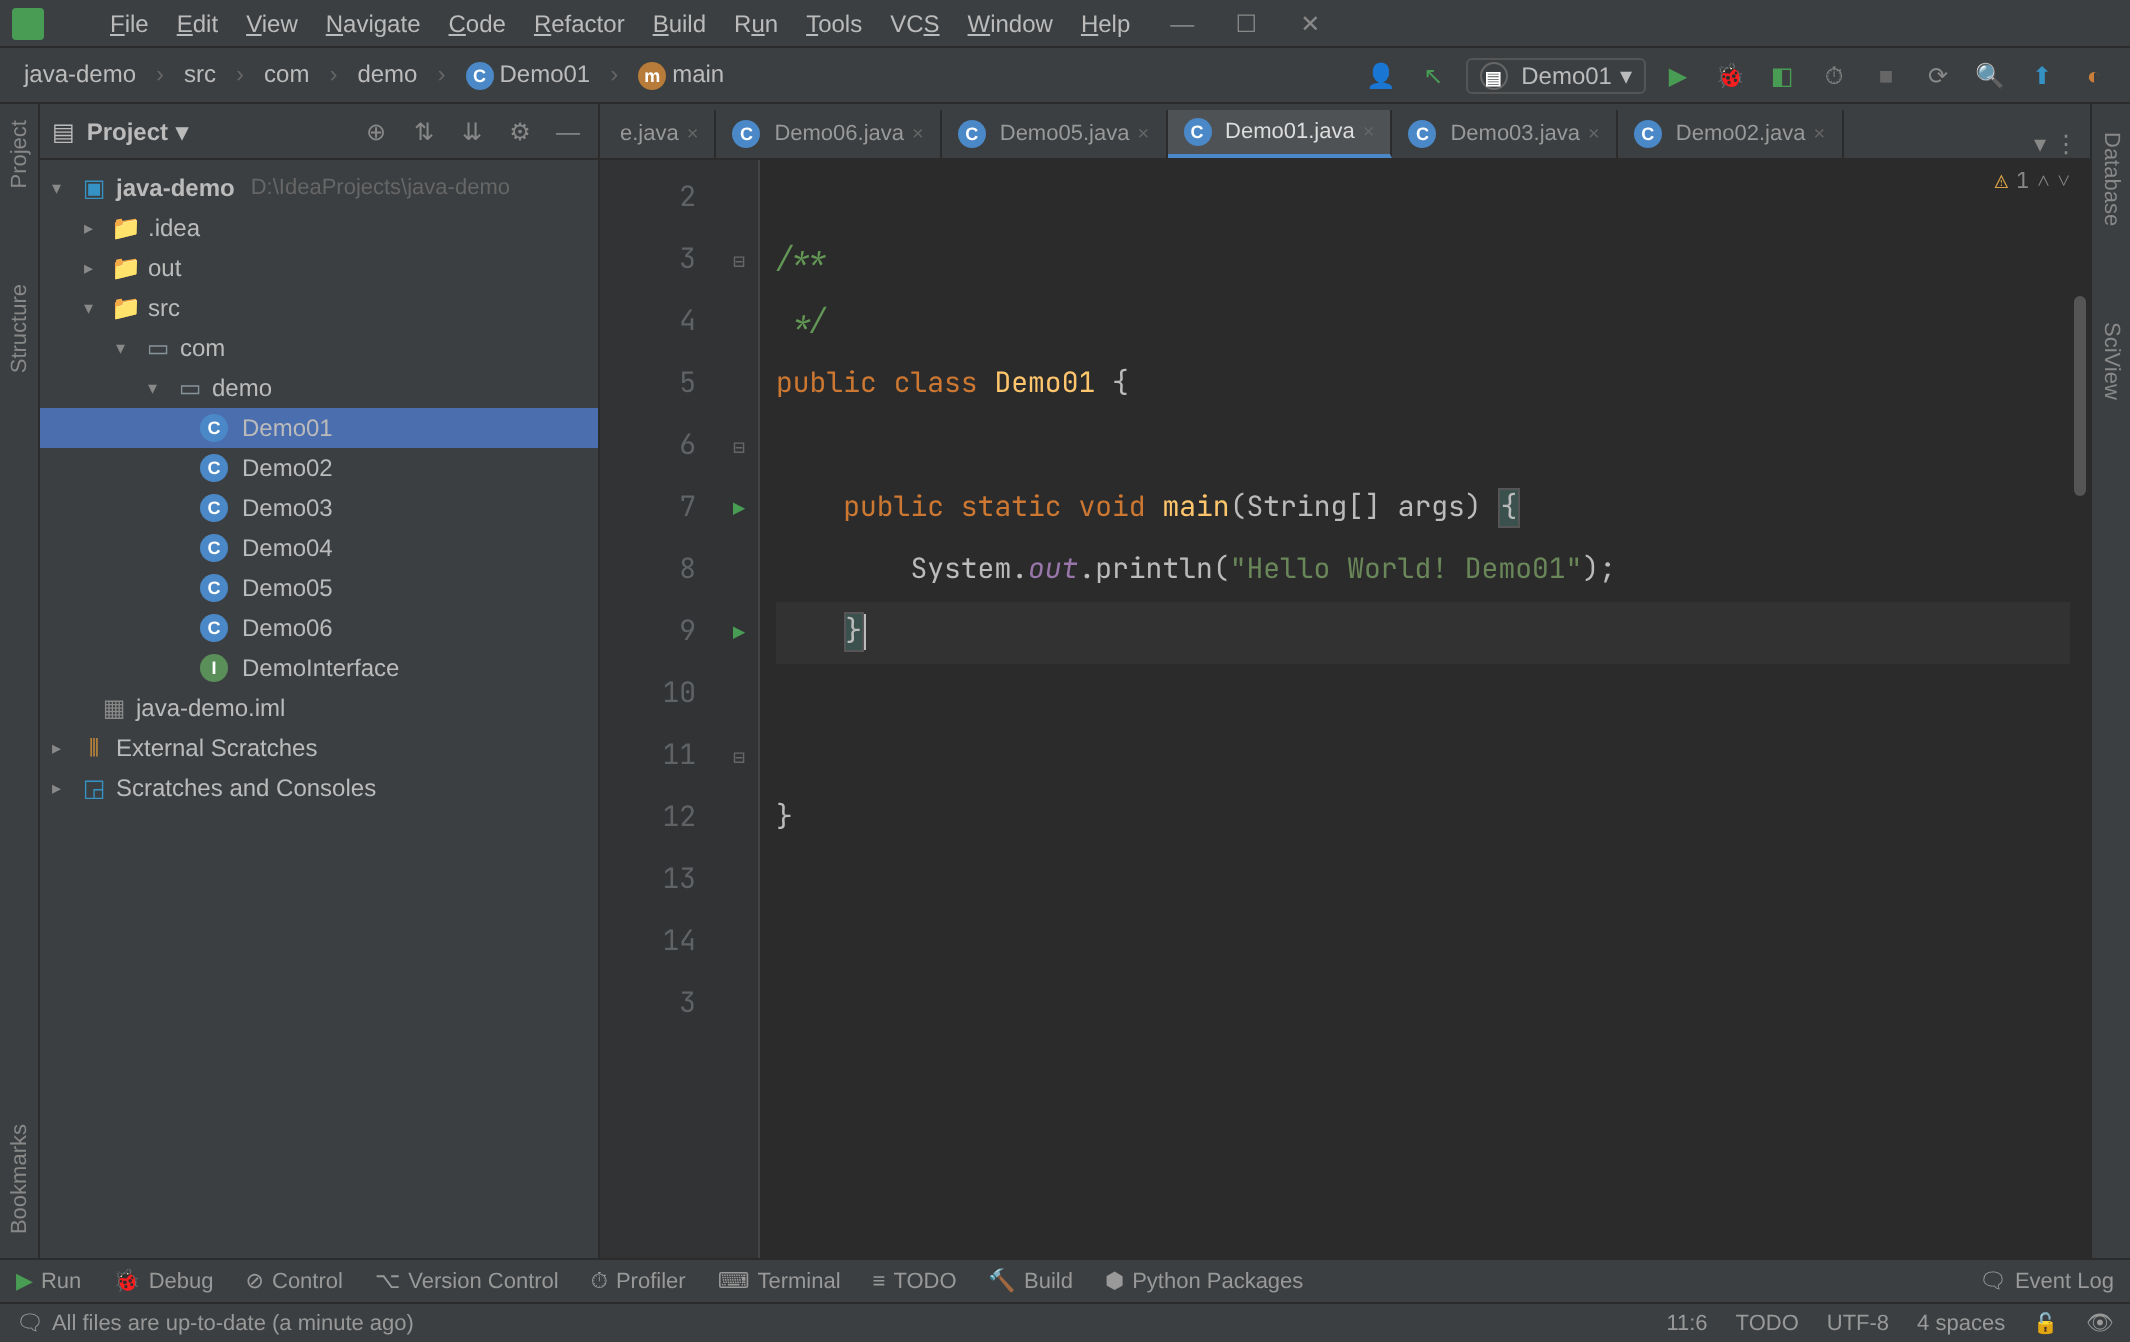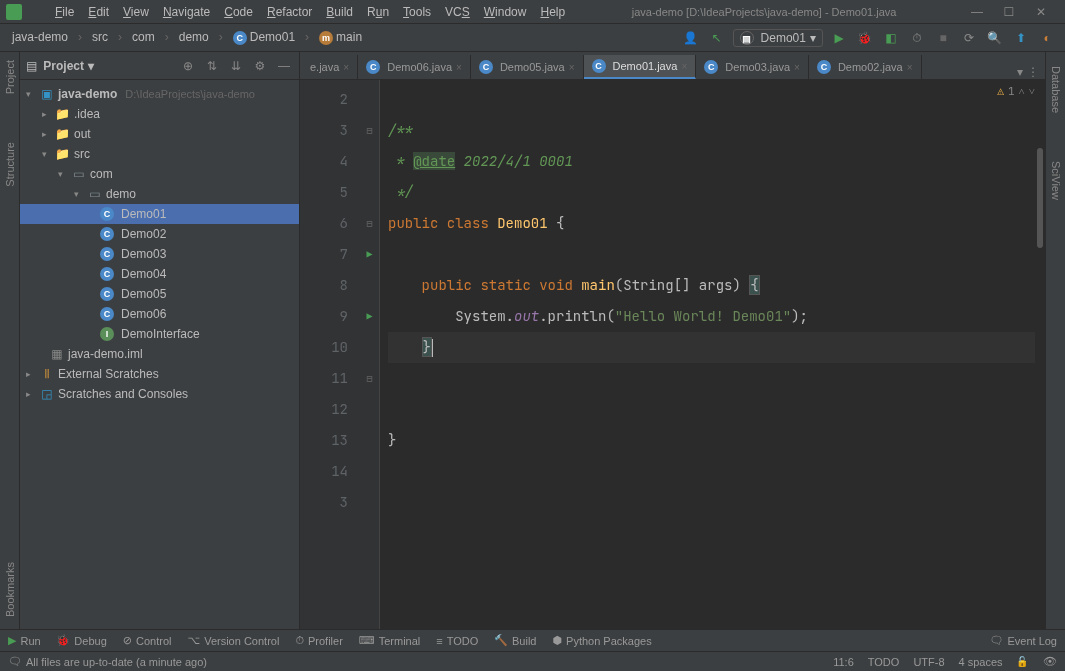--- a/index.html
+++ b/index.html
@@ -115,21 +115,20 @@
     <span><u>N</u>avigate</span>
     <span><u>C</u>ode</span>
     <span><u>R</u>efactor</span>
     <span><u>B</u>uild</span>
     <span>R<u>u</u>n</span>
     <span><u>T</u>ools</span>
     <span>VC<u>S</u></span>
     <span><u>W</u>indow</span>
     <span><u>H</u>elp</span>
   </div>
-  <div class="title-text">java-demo [D:\IdeaProjects\java-demo] - Demo01.java</div>
   <div class="win-controls">
     <span>—</span>
     <span>☐</span>
     <span>✕</span>
   </div>
 </div>
 
 <div class="navbar">
   <div class="breadcrumbs">
     <span class="crumb">java-demo</span>
@@ -329,21 +328,20 @@
         <div class="gi"></div>
         <div class="gi" style="color:#666">⊟</div>
         <div class="gi"></div>
           <div class="gi"></div>
           <div class="gi"></div>
           <div class="gi"></div>
       </div>
       <div class="code">
 <div class="line"><span></span></div>
 <div class="line"><span class="com">/**</span></div>
-<div class="line"><span class="com"> * </span><span class="com-link">@date</span><span class="com"> 2022/4/1 0001</span></div>
 <div class="line"><span class="com"> */</span></div>
 <div class="line"><span class="kw">public </span><span class="kw">class </span><span class="cls">Demo01 </span><span>{</span></div>
 <div class="line"><span></span></div>
 <div class="line"><span class="kw">    public </span><span class="kw">static </span><span class="kw">void </span><span class="meth">main</span><span>(String[] args) </span><span class="hl-brace">{</span></div>
 <div class="line"><span>        System.</span><span class="field">out</span><span>.println(</span><span class="str">"Hello World! Demo01"</span><span>);</span></div>
 <div class="line current"><span>    </span><span class="hl-brace">}</span><span class="caret"></span></div>
 <div class="line"><span></span></div>
 <div class="line"><span></span></div>
 <div class="line"><span>}</span></div>
 <div class="line"><span></span></div>

